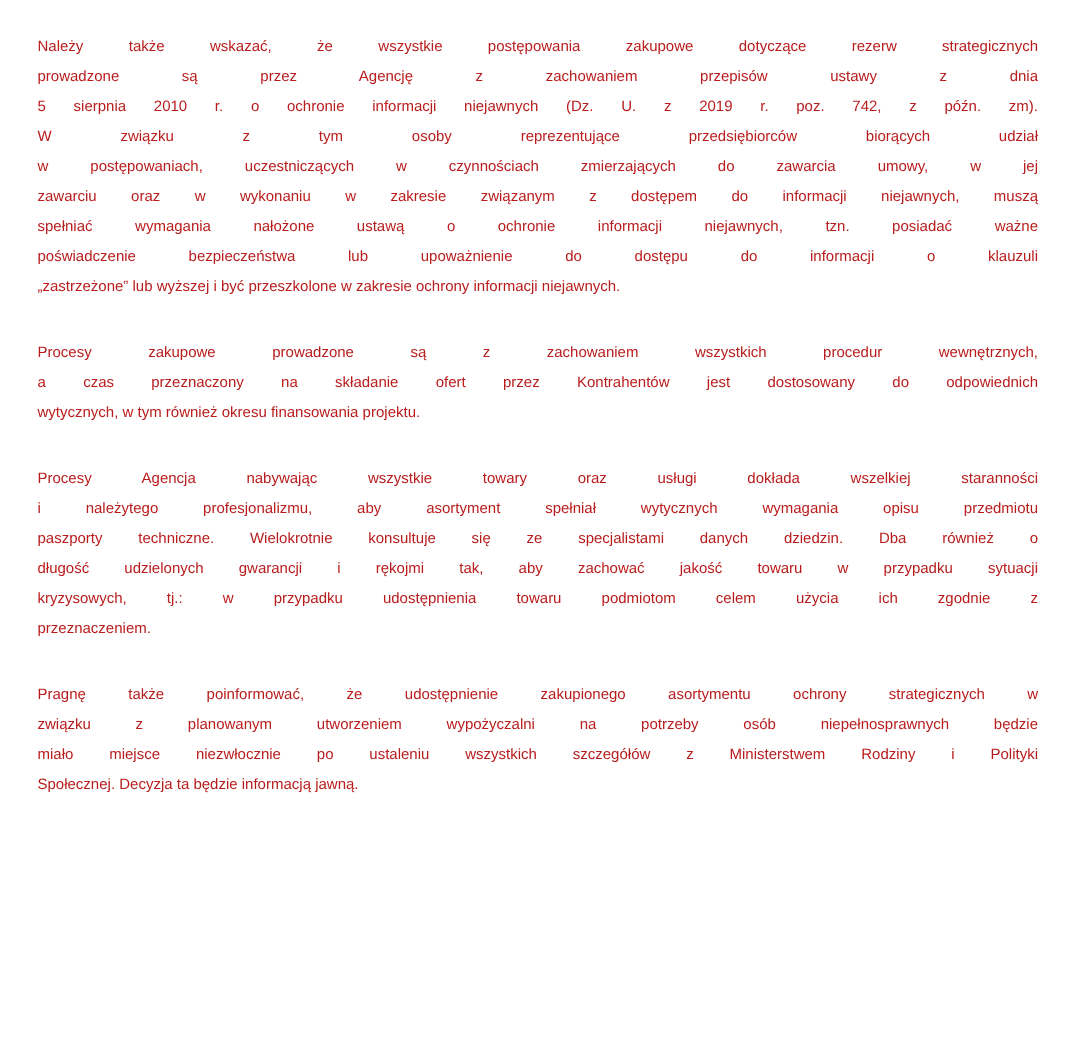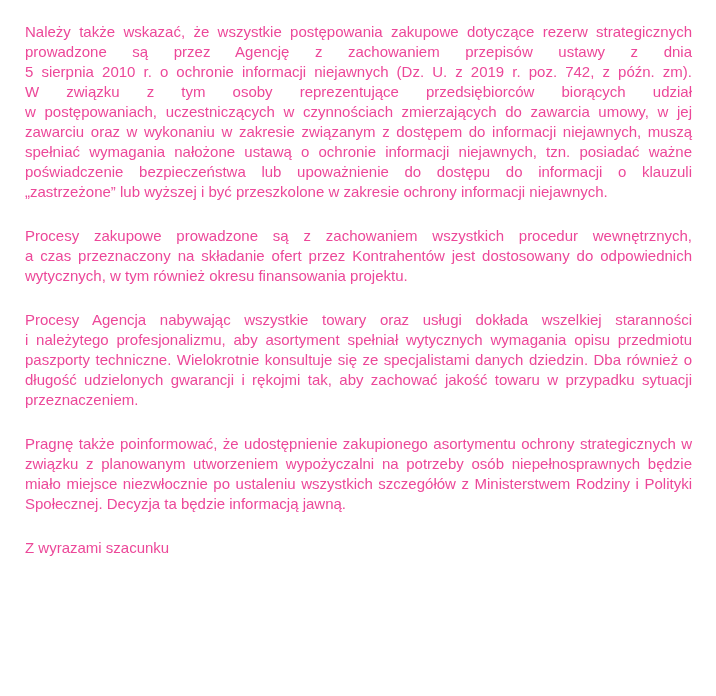--- a/index.html
+++ b/index.html
@@ -6,23 +6,23 @@
     margin: 0;
     padding: 0;
     background: #ffffff;
   }
   .page {
     position: relative;
     width: 716px;
     height: 560px;
     box-sizing: border-box;
     background: #ffffff;
-    color: #ec4899;
+    color: #b91c1c;
     font-family: "Liberation Sans", sans-serif;
-    font-size: 15px;
+    font-size: 10px;
     line-height: 20px;
     padding: 22px 24px 0 25px;
     overflow: hidden;
   }
   .paragraph {
     margin: 0 0 24px 0;
   }
   .line {
     text-align: justify;
     min-height: 20px;
@@ -61,20 +61,21 @@
       <div class="paragraph">
         <div class="line fill">Procesy zakupowe prowadzone są z zachowaniem wszystkich procedur wewnętrznych,</div>
         <div class="line fill">a czas przeznaczony na składanie ofert przez Kontrahentów jest dostosowany do odpowiednich</div>
         <div class="line">wytycznych, w tym również okresu finansowania projektu.</div>
       </div>
       <div class="paragraph">
         <div class="line fill">Procesy Agencja nabywając wszystkie towary oraz usługi dokłada wszelkiej staranności</div>
         <div class="line fill">i należytego profesjonalizmu, aby asortyment spełniał wytycznych wymagania opisu przedmiotu</div>
         <div class="line fill">paszporty techniczne. Wielokrotnie konsultuje się ze specjalistami danych dziedzin. Dba również o</div>
         <div class="line fill">długość udzielonych gwarancji i rękojmi tak, aby zachować jakość towaru w przypadku sytuacji</div>
+        <div class="line fill">kryzysowych, tj.: w przypadku udostępnienia towaru podmiotom celem użycia ich zgodnie z</div>
         <div class="line">przeznaczeniem.</div>
       </div>
       <div class="paragraph">
         <div class="line fill">Pragnę także poinformować, że udostępnienie zakupionego asortymentu ochrony strategicznych w</div>
         <div class="line fill">związku z planowanym utworzeniem wypożyczalni na potrzeby osób niepełnosprawnych będzie</div>
         <div class="line fill">miało miejsce niezwłocznie po ustaleniu wszystkich szczegółów z Ministerstwem Rodziny i Polityki</div>
         <div class="line">Społecznej. Decyzja ta będzie informacją jawną.</div>
       </div>
     </div>
 

